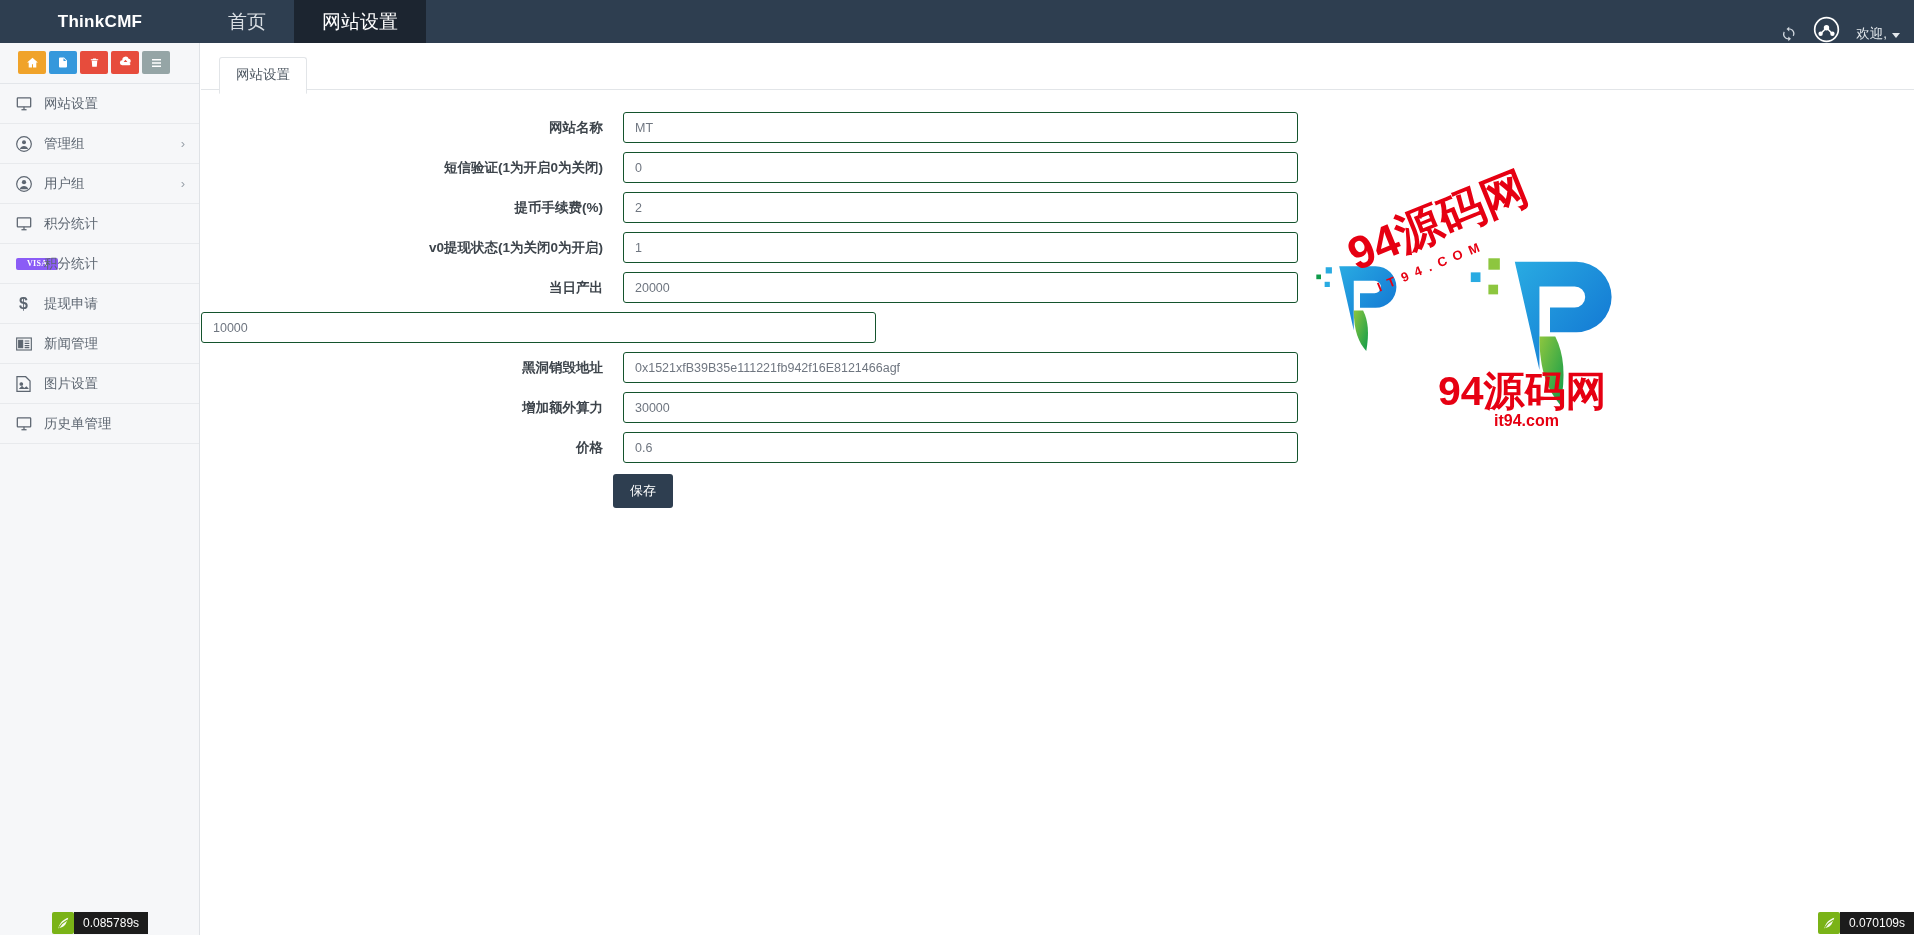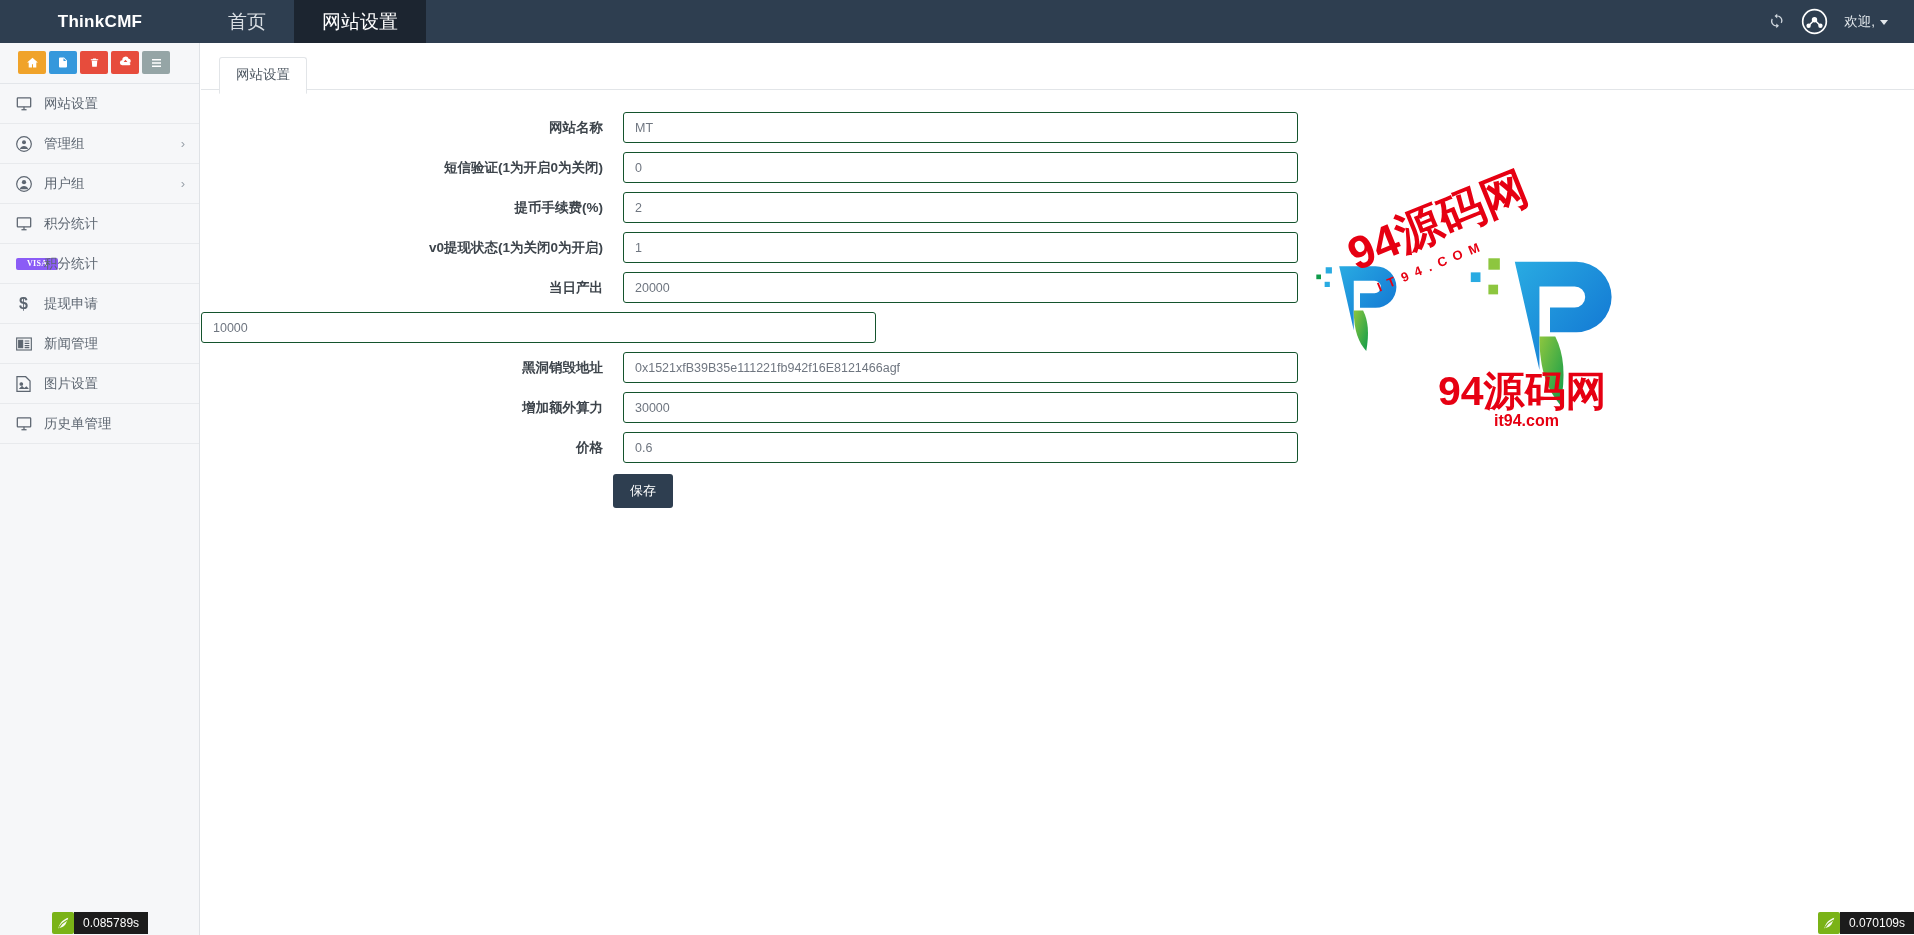--- a/index.html
+++ b/index.html
@@ -17,22 +17,22 @@
   .brand {
     width: 200px; display: flex; align-items: center; justify-content: center;
     color: #ffffff; font-size: 17px; font-weight: bold; letter-spacing: .3px;
   }
   .nav-item {
     padding: 0 28px; display: flex; align-items: center; justify-content: center;
     color: #d9dee3; font-size: 19px; cursor: pointer;
   }
   .nav-item.active { background: #1c2530; color: #ffffff; }
   .top-right {
-    margin-left: auto; display: flex; align-items: center; gap: 16px;
-    padding-right: 26px;
+    margin-left: auto; display: flex; align-items: flex-end; gap: 16px;
+    padding-right: 14px;
   }
   .icon-btn { color: #cfd6dd; cursor: pointer; display: flex; align-items: center; }
   .welcome { color: #e3e8ec; font-size: 13.5px; display: flex; align-items: center; gap: 5px; cursor: pointer; }
   .caret {
     width: 0; height: 0; border-left: 4px solid transparent;
     border-right: 4px solid transparent; border-top: 5px solid #e3e8ec;
     margin-top: 2px;
   }
 
   

